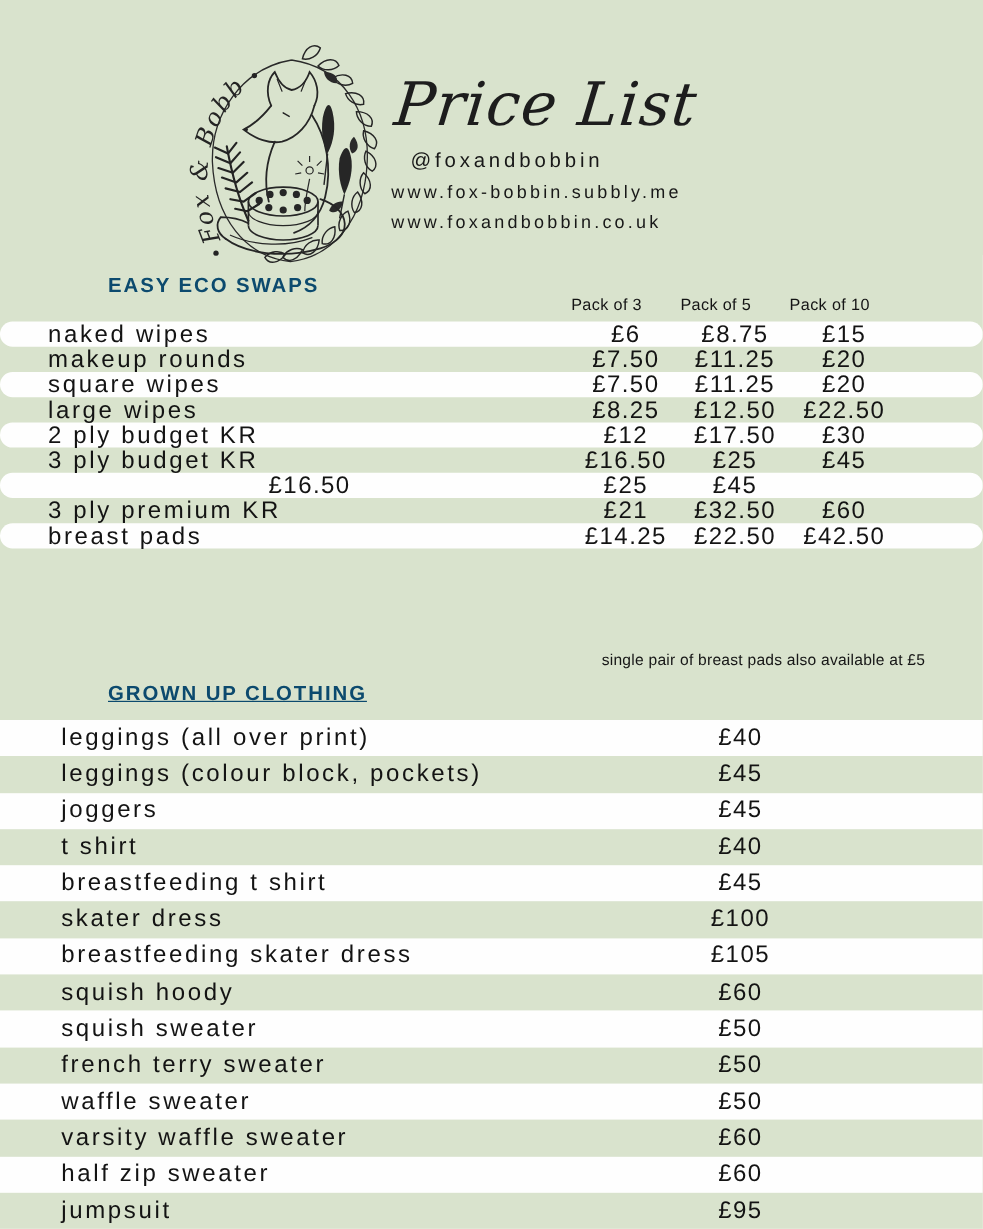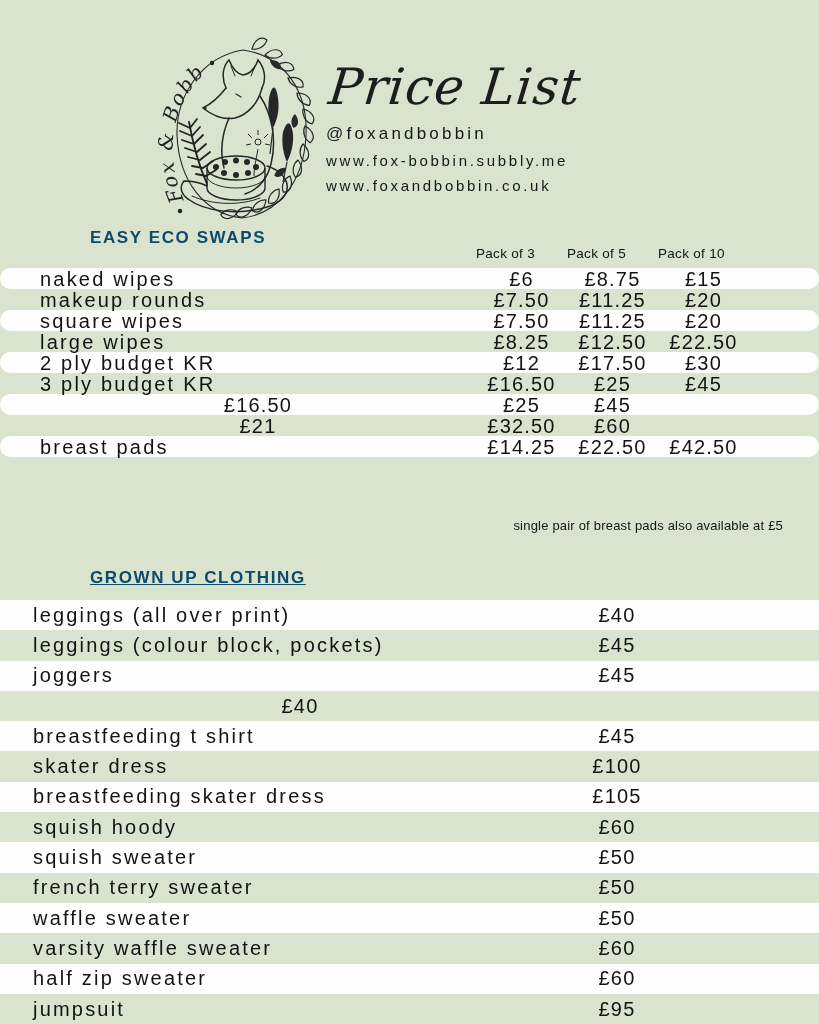--- a/index.html
+++ b/index.html
@@ -18,21 +18,21 @@
     font-family:"DejaVu Serif", serif;
     font-style:italic;
     font-size:50px;
     line-height:58px;
     color:#1d1d1d;
     transform:skewX(-6deg);
     transform-origin:left bottom;
     letter-spacing:1px;
     white-space:nowrap;
   }
-  .handle{margin-top:8px;font-size:17px;letter-spacing:3.2px;color:#181818;}
+  .handle{margin-top:8px;font-size:17px;letter-spacing:3.2px;color:#181818;margin-left:16px;}
   .url{margin-top:8px;font-size:15px;letter-spacing:2.7px;color:#181818;}
   
   .section-heading{
     position:absolute;left:42px;
     font-size:17px;font-weight:bold;letter-spacing:1.6px;color:#0c4a6e;
     white-space:nowrap;
     margin-left:48px;
   }
   #eco-heading{top:228px;}
   #clothing-heading{top:568px;text-decoration:underline;}
@@ -47,29 +47,29 @@
   #eco-rows{position:absolute;top:268px;left:0;right:0;}
   .eco-row{
     display:grid;grid-template-columns:1fr 91px 91px 91px;
     padding:0 70px 0 40px;
     height:21px;align-items:center;border-radius:13px;
   }
   .eco-row:nth-child(odd){background:#fefefe;}
   .cell-name{font-size:20px;letter-spacing:2.2px;color:#131313;white-space:nowrap;}
   .cell-price{font-size:20px;letter-spacing:1.2px;text-align:center;color:#131313;white-space:nowrap;}
   .note{
-    position:absolute;top:518px;left:0;right:0;
-    text-align:right;padding-right:36px;
+    position:absolute;top:542px;left:0;right:0;
+    text-align:right;padding-right:48px;
     font-size:13px;letter-spacing:0.2px;color:#161616;
   }
   
   #clothing-rows{position:absolute;top:600px;left:0;right:0;}
   .clothing-row{
     display:grid;grid-template-columns:1fr 100px;
-    padding:0 152px 0 33px;
+    padding:0 152px 0 51px;
     height:30.3px;align-items:center;
   }
   .clothing-row:nth-child(odd){background:#fefefe;}
 </style>
 </head>
 <body>
 
 <div id="page">
 
   <svg class="logo" viewBox="0 0 188 198">
@@ -219,20 +219,21 @@
     <span class="cell-price">£16.50</span>
     <span class="cell-price">£25</span>
     <span class="cell-price">£45</span>
   </div>
       <div class="eco-row">
     <span class="cell-price">£16.50</span>
     <span class="cell-price">£25</span>
     <span class="cell-price">£45</span>
   </div>
       <div class="eco-row">
+    <span class="cell-name">3 ply premium KR</span>
     <span class="cell-price">£21</span>
     <span class="cell-price">£32.50</span>
     <span class="cell-price">£60</span>
   </div>
       <div class="eco-row">
     <span class="cell-name">breast pads</span>
     <span class="cell-price">£14.25</span>
     <span class="cell-price">£22.50</span>
     <span class="cell-price">£42.50</span>
   </div>
@@ -249,20 +250,21 @@
   </div>
       <div class="clothing-row">
     <span class="cell-name">leggings (colour block, pockets)</span>
     <span class="cell-price">£45</span>
   </div>
       <div class="clothing-row">
     <span class="cell-name">joggers</span>
     <span class="cell-price">£45</span>
   </div>
       <div class="clothing-row">
+    <span class="cell-name">t shirt</span>
     <span class="cell-price">£40</span>
   </div>
       <div class="clothing-row">
     <span class="cell-name">breastfeeding t shirt</span>
     <span class="cell-price">£45</span>
   </div>
       <div class="clothing-row">
     <span class="cell-name">skater dress</span>
     <span class="cell-price">£100</span>
   </div>

